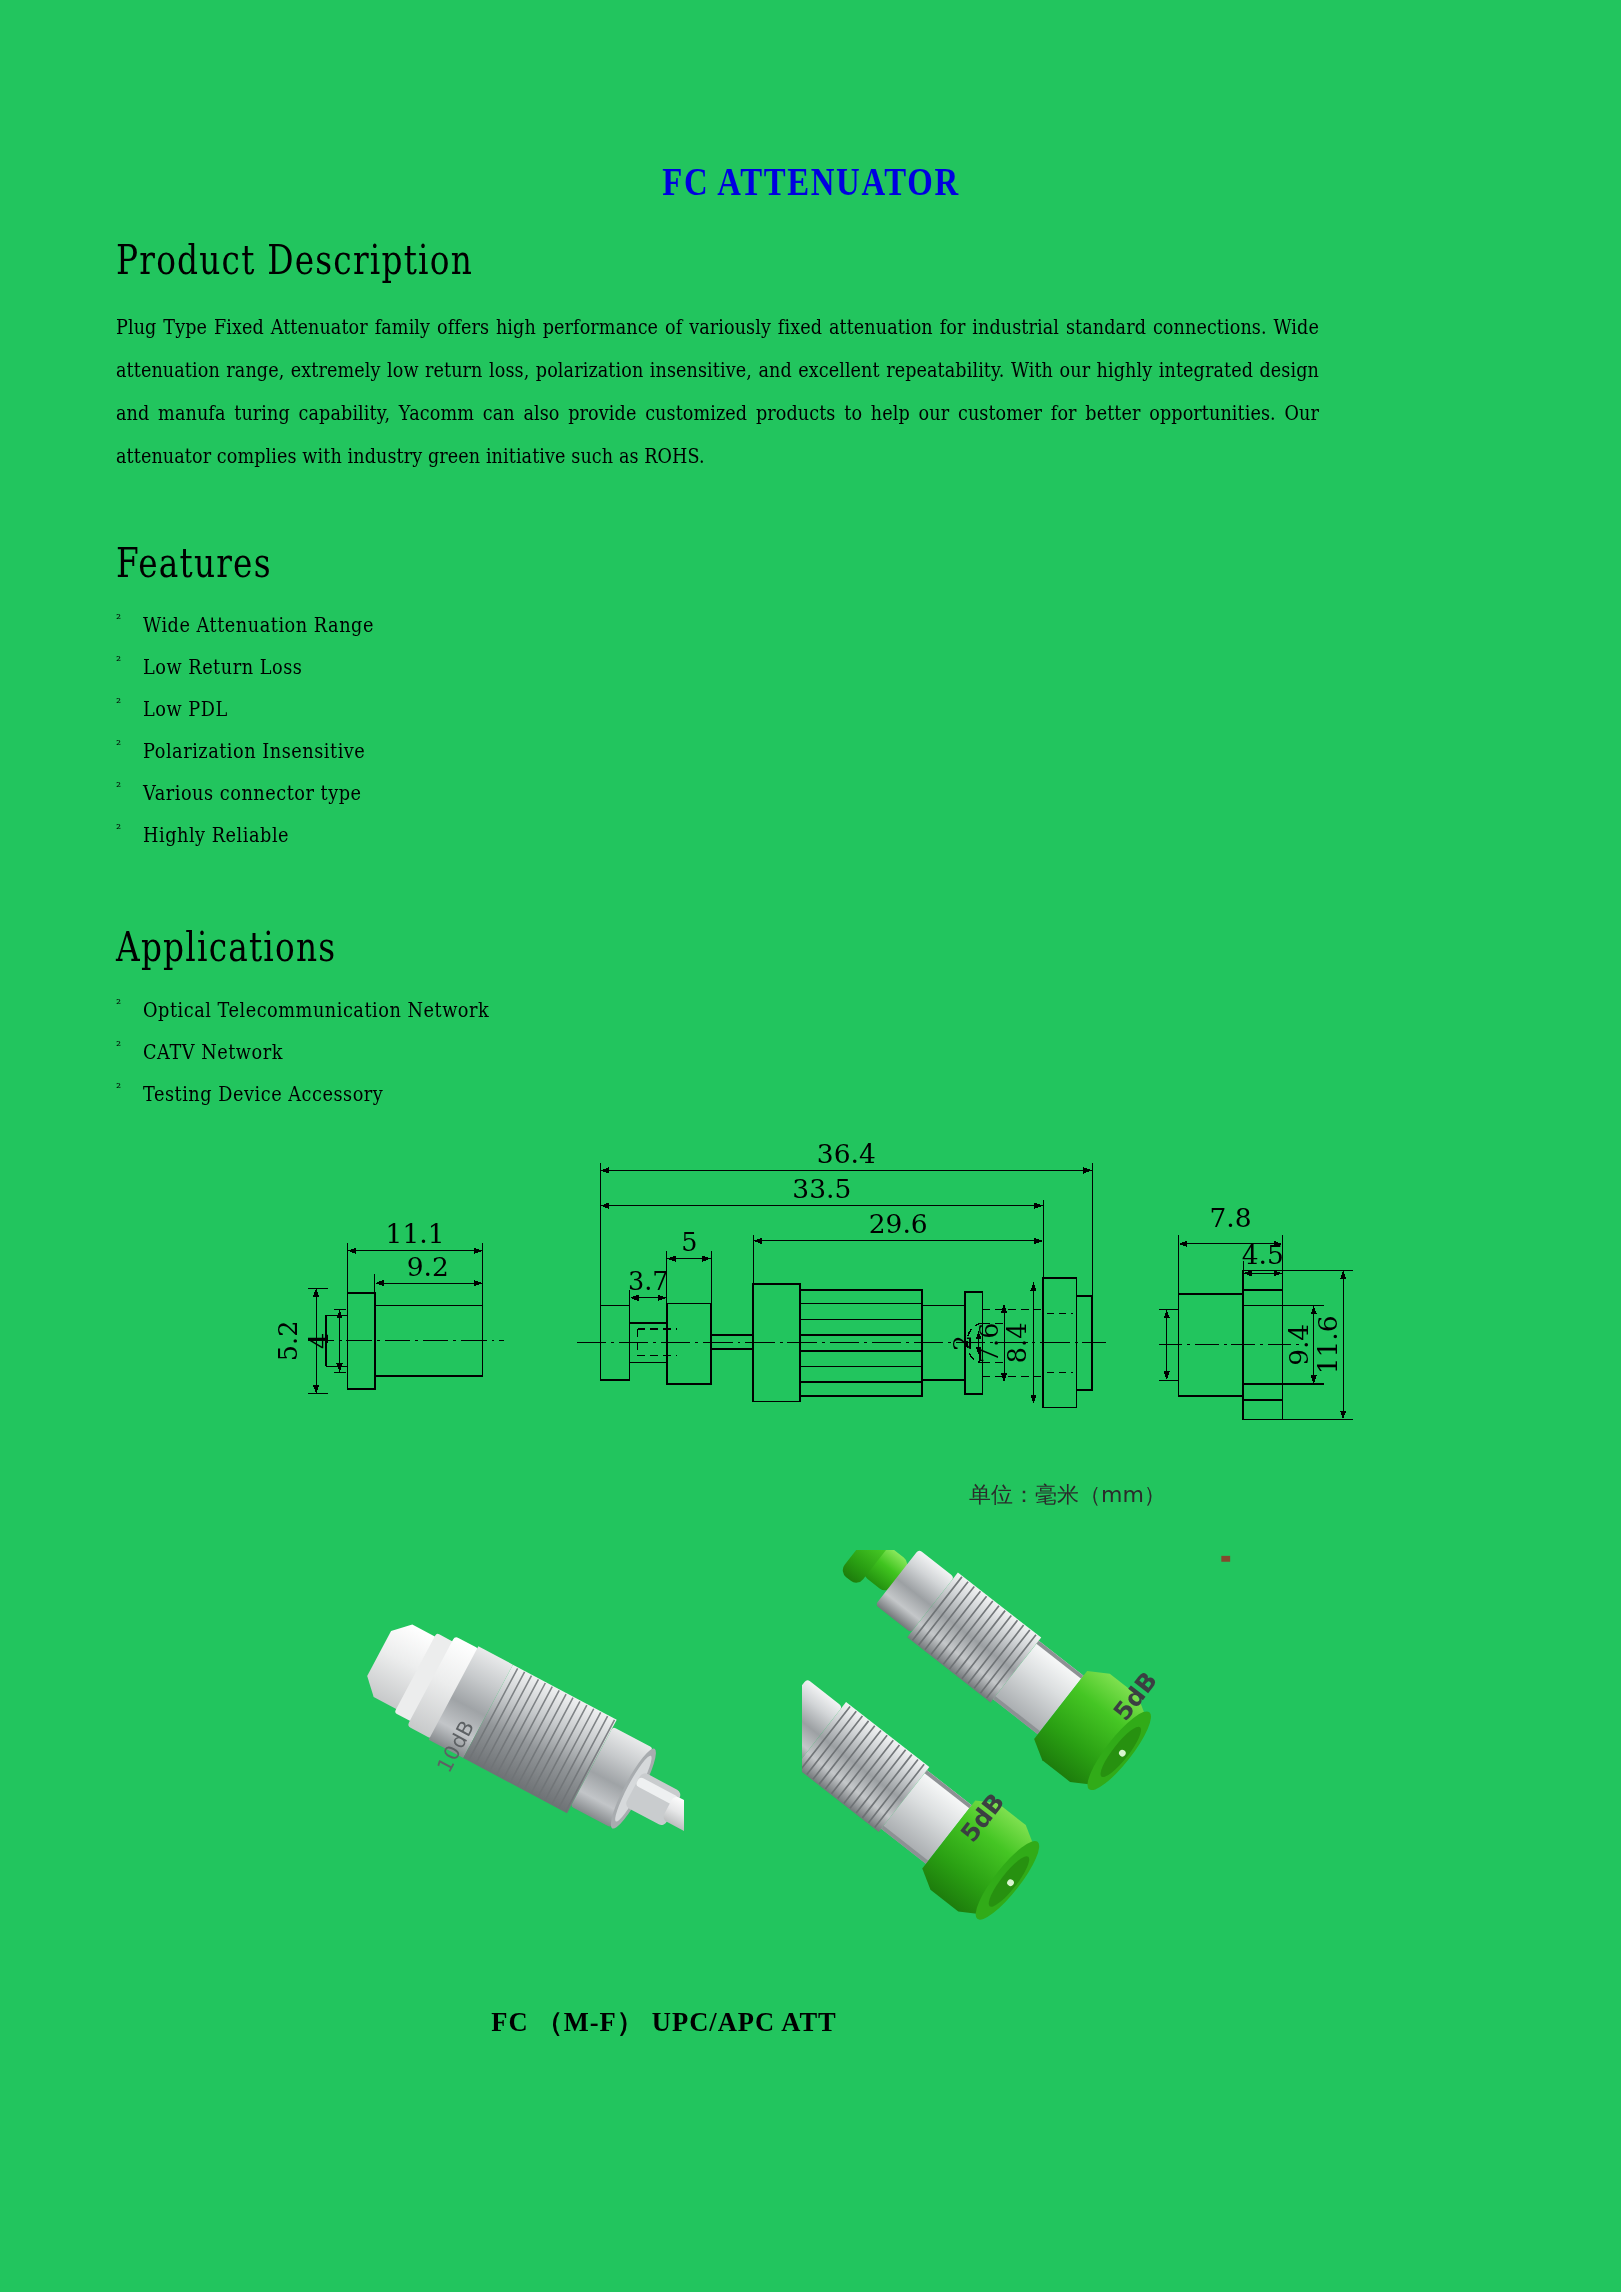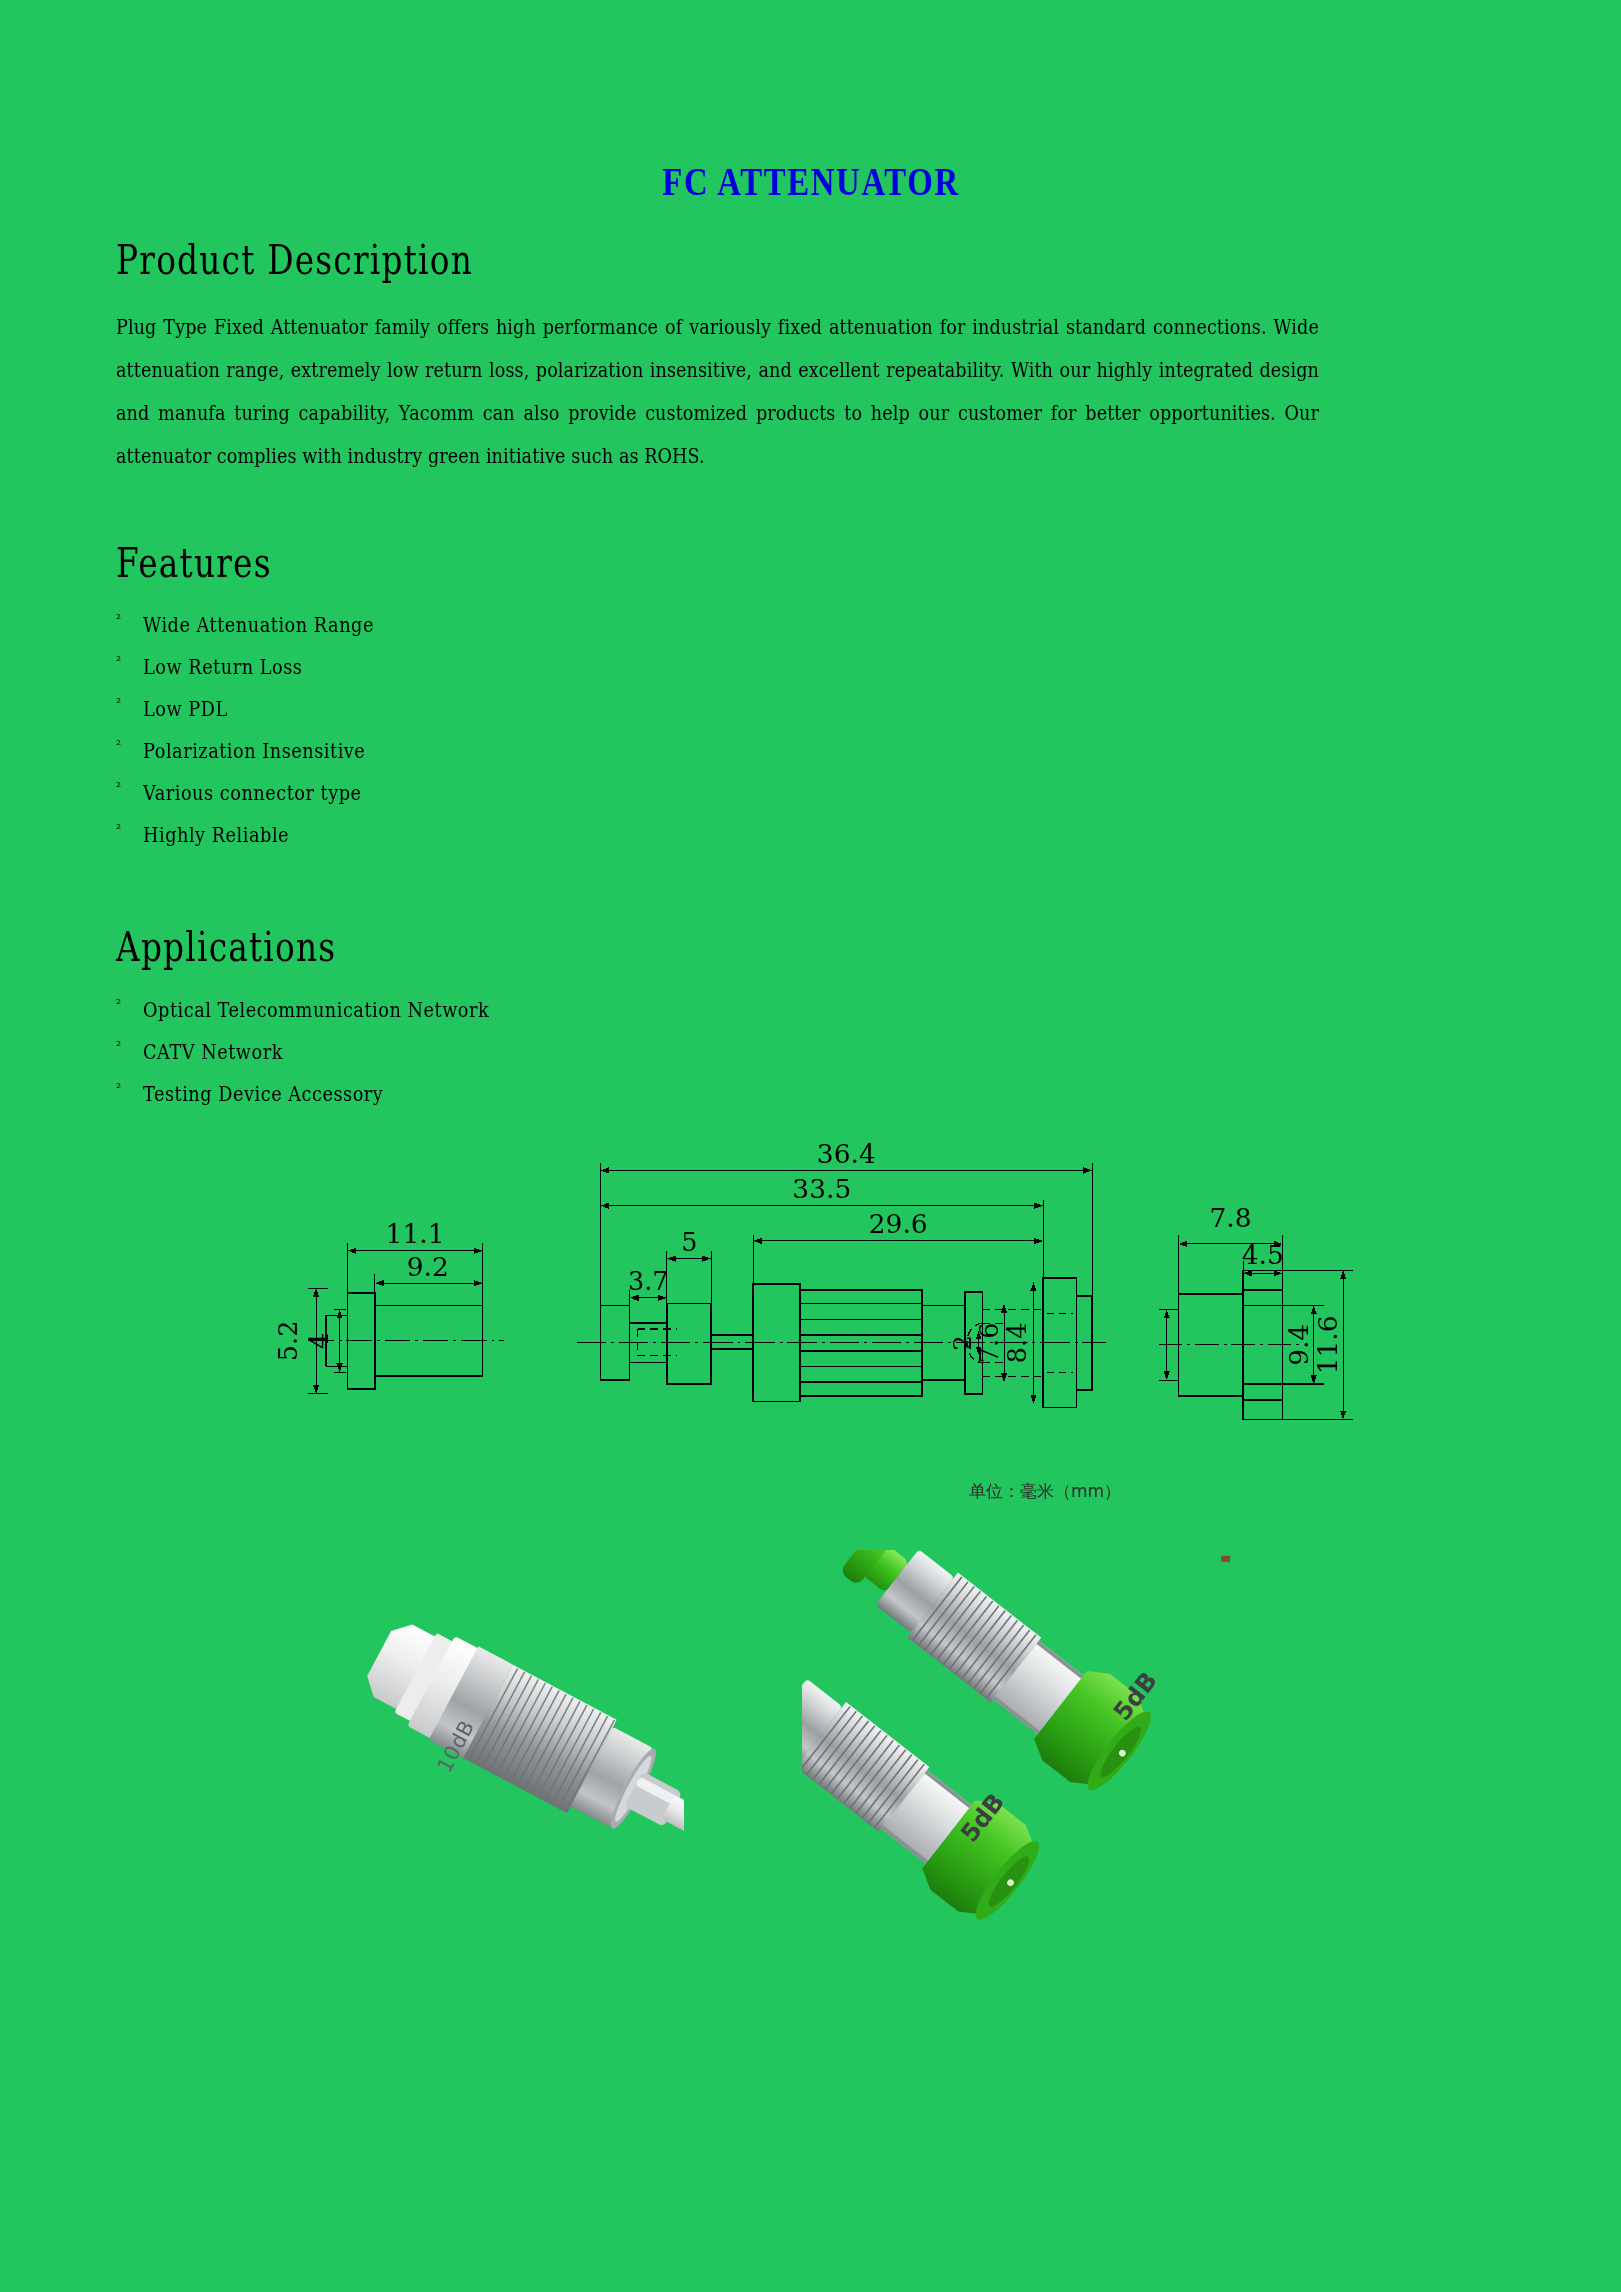--- a/index.html
+++ b/index.html
@@ -107,21 +107,21 @@
     width: 1390px;
     height: 392px;
     margin-top: 26px;
   }
   .drawing-svg { display: block; }
   .drawing-unit-caption {
     position: absolute;
     left: 853px;
     top: 339px;
     font-family: "DejaVu Sans", sans-serif;
-    font-size: 17px;
+    font-size: 22px;
     color: #2b2b2b;
     white-space: nowrap;
   }
 
   
   .photo-row {
     position: relative;
     width: 1390px;
     height: 338px;
     margin-top: 37px;
@@ -509,16 +509,17 @@
             <ellipse cx="234" cy="268" rx="8" ry="32" fill="#279110"></ellipse>
             <circle cx="236" cy="268" r="3.4" fill="#d9f5cf"></circle>
           </g>
           <text x="0" y="0" transform="translate(174,300) rotate(-52)" font-family="DejaVu Sans, sans-serif" font-weight="bold" font-size="25" fill="#3b3f42">5dB</text>
 
           <rect x="428" y="6" width="9" height="6" fill="#9c2a22" opacity="0.8"></rect>
         </svg>
       </div>
     </div>
 
+    <p class="photo-caption">FC （M-F） UPC/APC ATT</p>
 
   </div>
 </div>
 
 
 </body></html>

